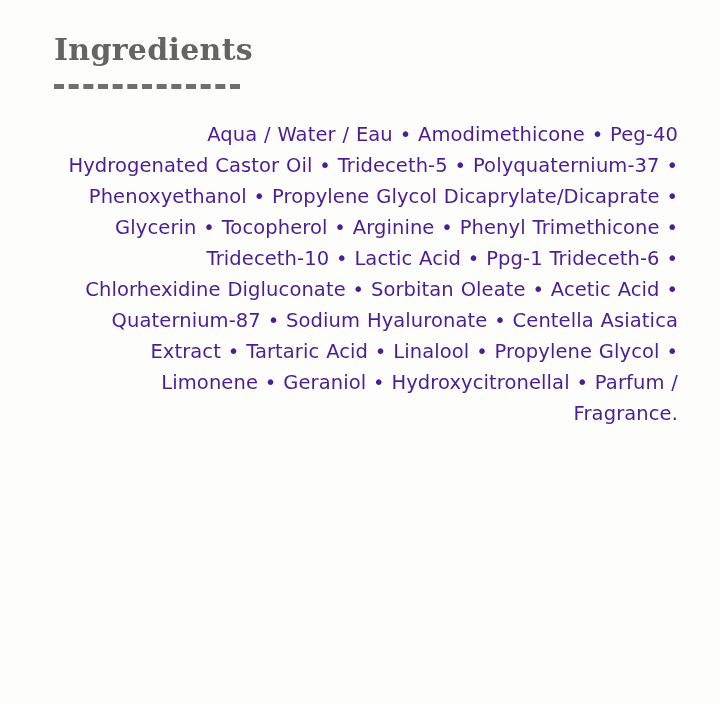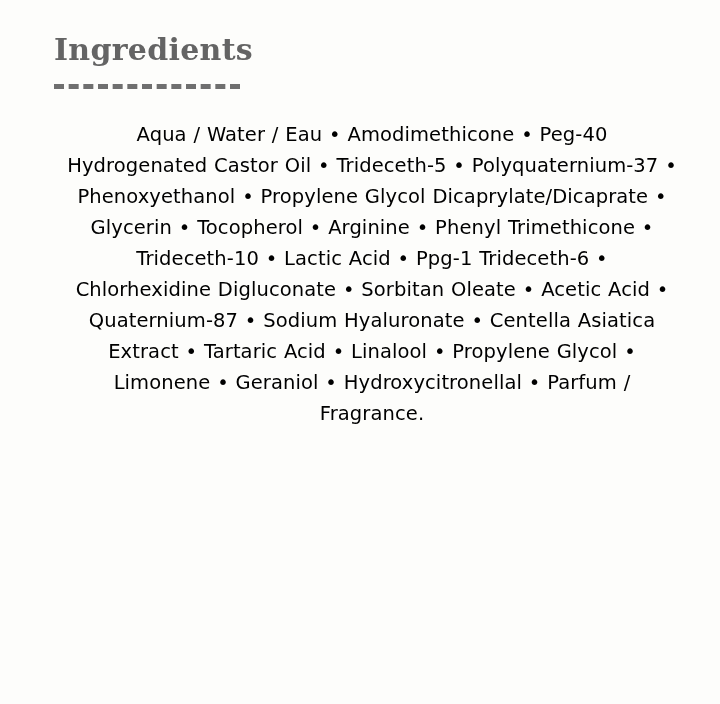--- a/index.html
+++ b/index.html
@@ -35,23 +35,23 @@
     margin: 16px 0 0 4px;
     width: 186px;
     height: 0;
     border-top: 5px dashed #6f6f6f;
   }
   .ingredients {
     margin: 30px 0 0 16px;
     padding: 0 18px 0 0;
     font-size: 19.5px;
     line-height: 31px;
-    color: #000000;
+    color: #4c1d95;
     letter-spacing: 0.1px;
-    text-align: center;
+    text-align: right;
     word-spacing: 0.5px;
   }
 </style>
 </head>
 <body>
 
 <div class="page">
   <h1 class="heading">Ingredients</h1>
   <div class="rule"></div>
   <p class="ingredients">Aqua / Water / Eau • Amodimethicone • Peg-40 Hydrogenated Castor Oil • Trideceth-5 • Polyquaternium-37 • Phenoxyethanol • Propylene Glycol Dicaprylate/Dicaprate • Glycerin • Tocopherol • Arginine • Phenyl Trimethicone • Trideceth-10 • Lactic Acid • Ppg-1 Trideceth-6 • Chlorhexidine Digluconate • Sorbitan Oleate • Acetic Acid • Quaternium-87 • Sodium Hyaluronate • Centella Asiatica Extract • Tartaric Acid • Linalool • Propylene Glycol • Limonene • Geraniol • Hydroxycitronellal • Parfum / Fragrance.</p>

